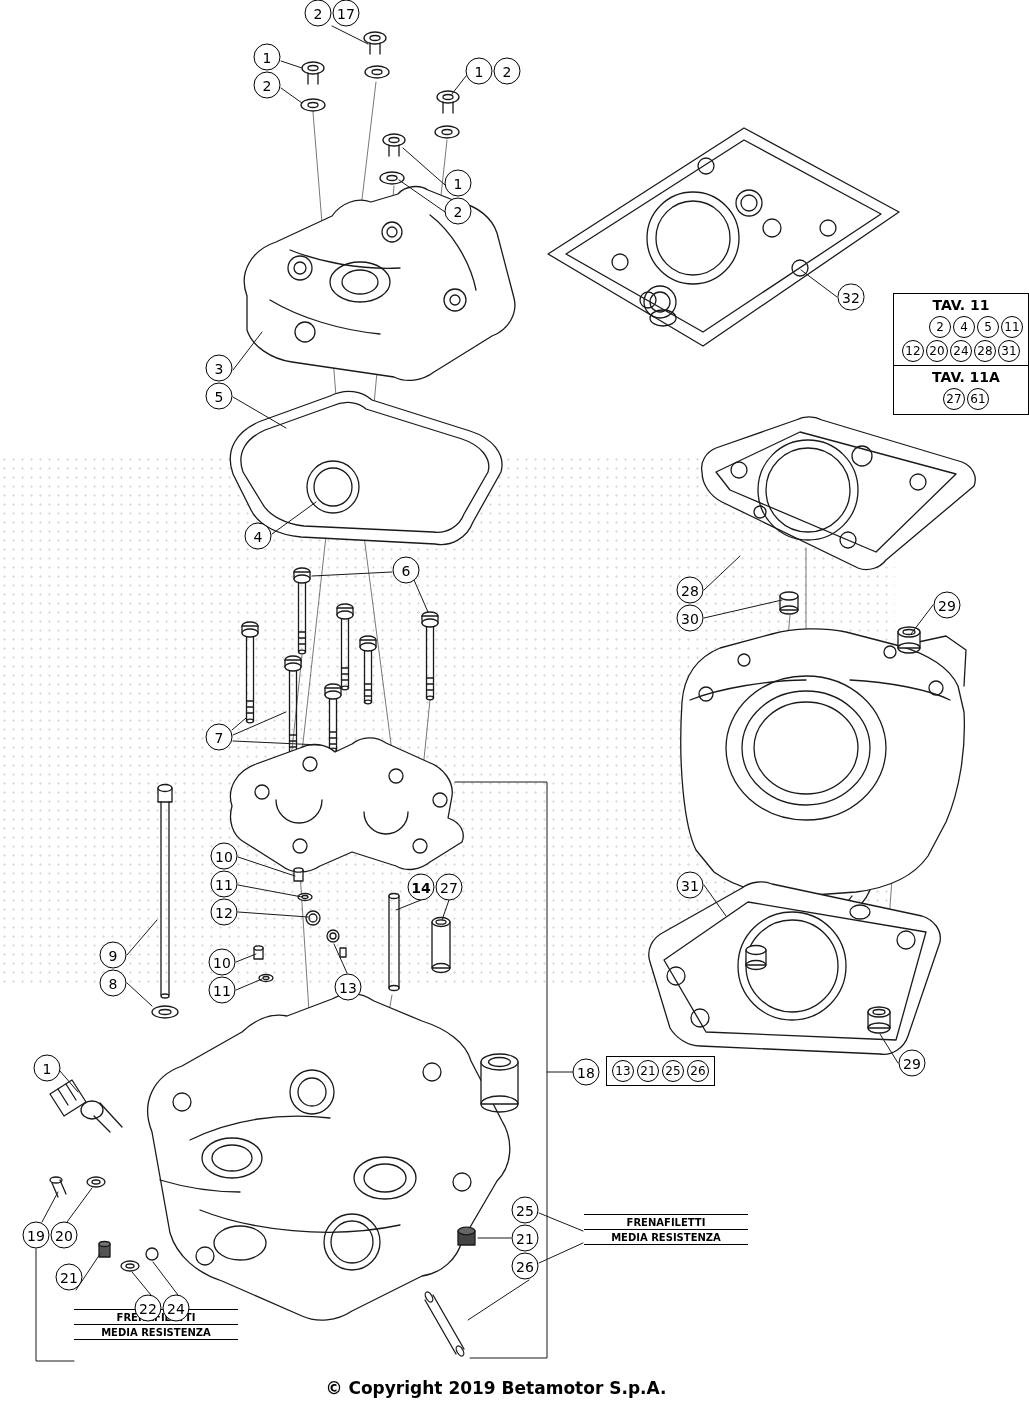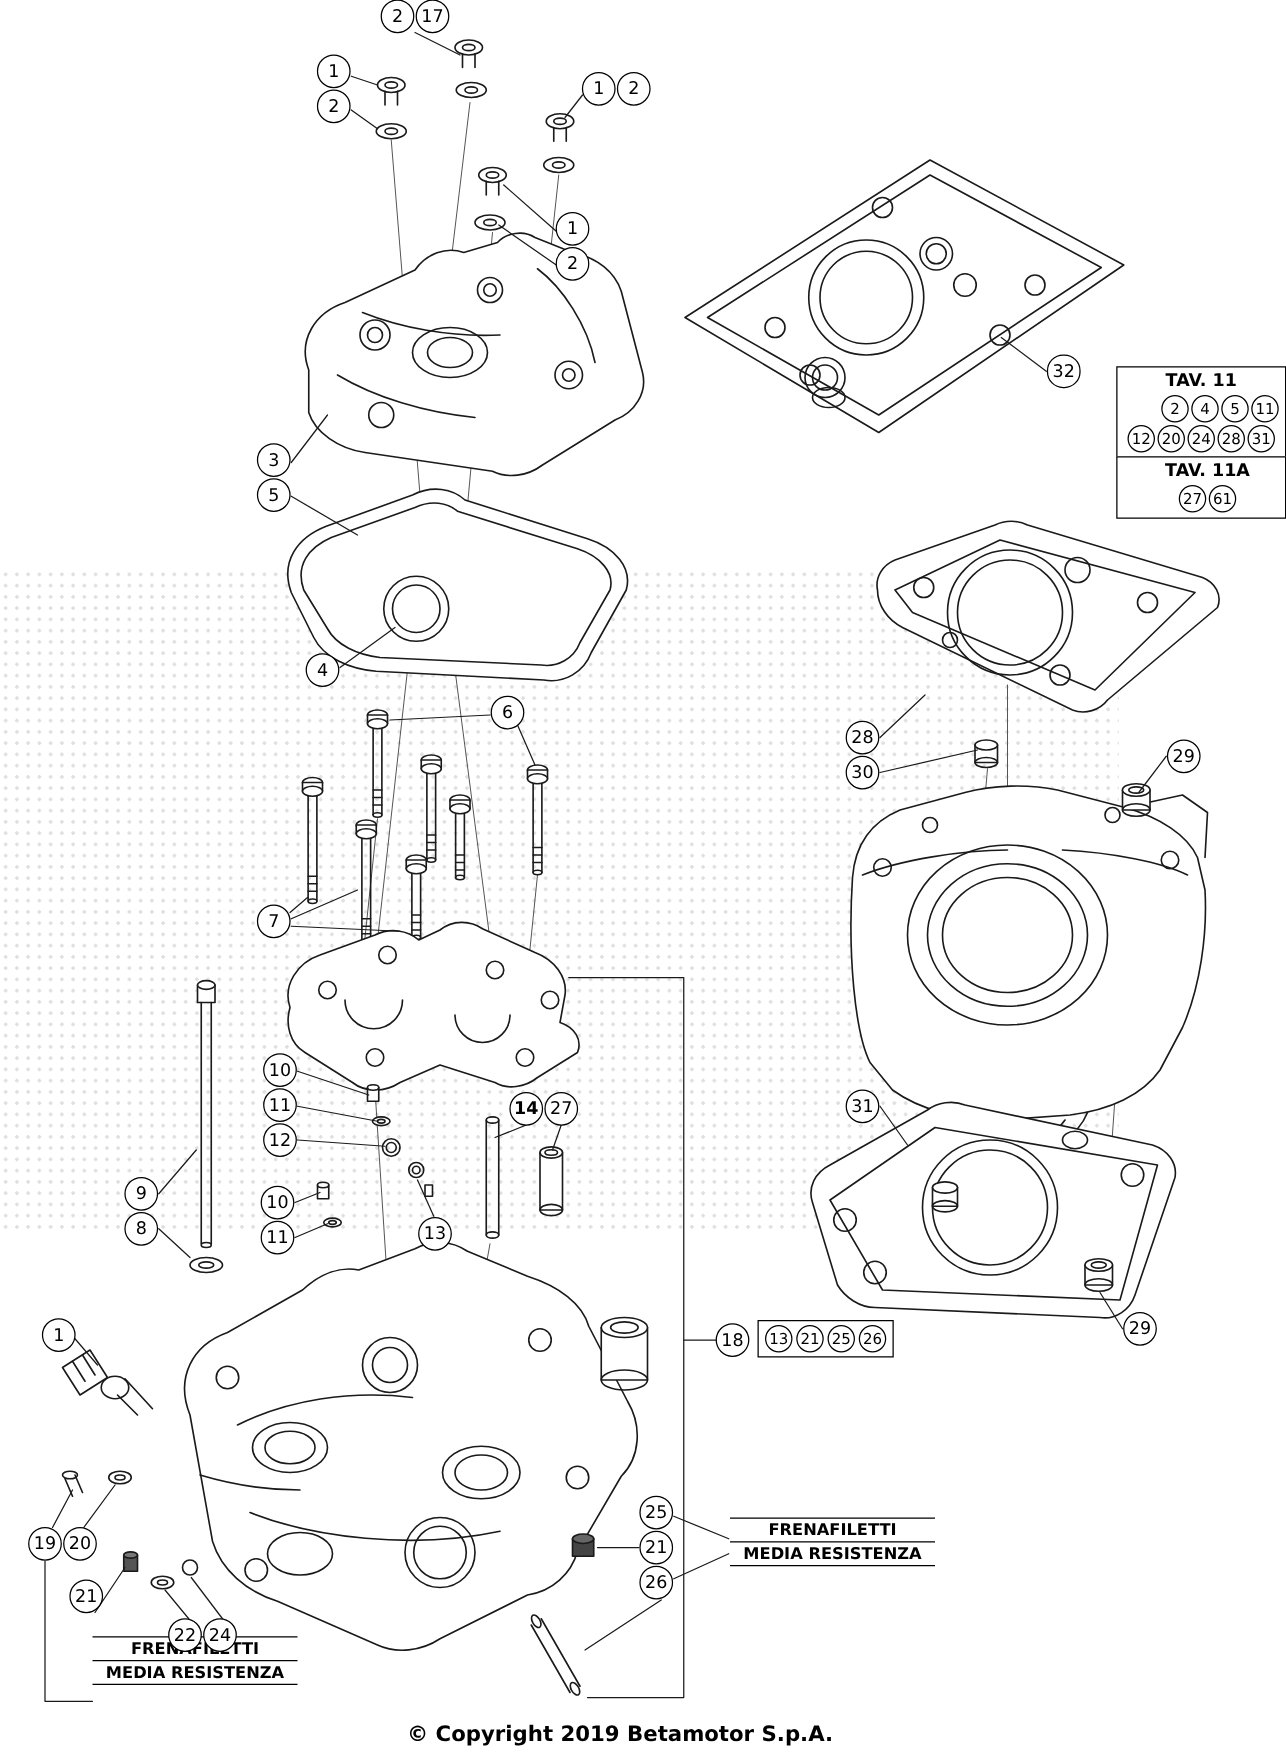--- a/index.html
+++ b/index.html
@@ -37,21 +37,21 @@
     width:22px; height:22px; box-sizing:border-box; border:1.4px solid #000; border-radius:50%;
     display:inline-flex; align-items:center; justify-content:center;
     font-size:12px; background:#fff; flex:0 0 auto;
   }
   .group15-box {
     position:absolute; left:606px; top:1056px; border:1.6px solid #000; background:#fff;
     display:flex; gap:3px; padding:3px 5px; z-index:4;
   }
   
   .note-block {
-    position:absolute; font-weight:bold; font-size:13px; text-align:center;
+    position:absolute; font-weight:bold; font-size:10px; text-align:center;
     border-top:1.5px solid #000; background:transparent; z-index:4;
   }
   .note-line { padding:2px 6px 1px; border-bottom:1.5px solid #000; white-space:nowrap; }
   .note-right { left:584px; top:1214px; width:164px; }
   .note-left  { left:74px;  top:1309px; width:164px; }
   .copyright {
     position:absolute; left:0; top:1378px; width:920px; text-align:center;
     font-weight:bold; font-size:17px; z-index:4;padding-left:36px;
   }
 </style>

